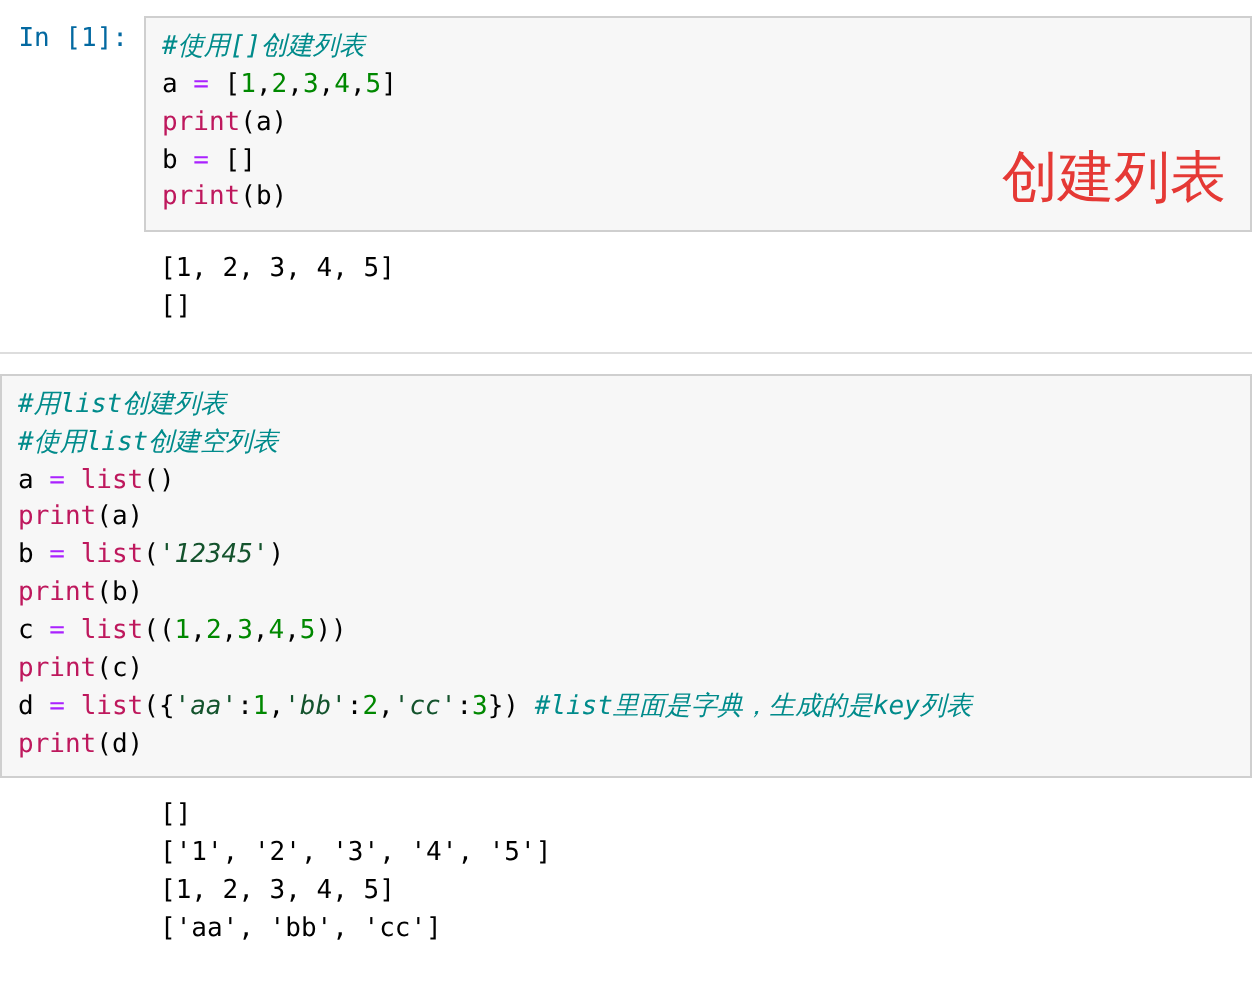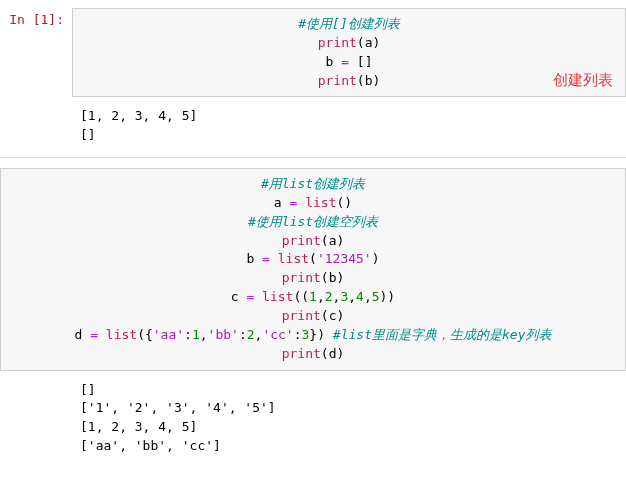--- a/index.html
+++ b/index.html
@@ -11,21 +11,21 @@
   padding: 8px 0;
 }
 .cell { display: flex; margin-bottom: 4px; }
 .prompt {
   width: 72px;
   text-align: right;
   padding: 4px 8px 4px 0;
   color: #303f9f;
   flex-shrink: 0;
 }
-.prompt-label { color: #b91c1c; }
+.prompt-label { color: #0369a1; }
 .content-area {
   flex: 1;
   position: relative;
 }
 .code-box {
   border: 1px solid #cfcfcf;
   background: #f7f7f7;
   padding: 6px 8px;
   line-height: 1.45;
   position: relative;
@@ -33,50 +33,51 @@
 .output-box {
   padding: 6px 8px;
   line-height: 1.45;
   white-space: pre;
 }
 .annotation {
   position: absolute;
   right: 12px;
   bottom: 6px;
   color: #e53935;
-  font-size: 15px;
+  font-size: 28px;
   font-family: "SimHei", sans-serif;
   font-weight: 400;
 }
-.line { white-space: pre; text-align: center; }
+.line { white-space: pre; }
 
 .cm { color: #008b8b; font-style: italic; }
 .var { color: #000; }
 .op { color: #aa22ff; }
 .num { color: #008800; }
 .pun { color: #000; }
 .fn { color: #be185d; }
-.str { color: #a21caf; }
+.str { color: #14532d; font-style: italic; }
 
 .divider {
   height: 1px;
   background: #ddd;
   margin: 6px 0 10px 0;
 }
 </style>
 </head>
 <body>
 
 <div class="cell">
   <div class="prompt">
     <span class="prompt-label">In  [1]:</span>
   </div>
   <div class="content-area">
     <div class="code-box">
       <div class="line"><span class="cm">#使用[]创建列表</span></div>
+      <div class="line"><span class="var">a</span><span class="pun"> </span><span class="op">=</span><span class="pun"> [</span><span class="num">1</span><span class="pun">,</span><span class="num">2</span><span class="pun">,</span><span class="num">3</span><span class="pun">,</span><span class="num">4</span><span class="pun">,</span><span class="num">5</span><span class="pun">]</span></div>
       <div class="line"><span class="fn">print</span><span class="pun">(a)</span></div>
       <div class="line"><span class="var">b</span><span class="pun"> </span><span class="op">=</span><span class="pun"> []</span></div>
       <div class="line"><span class="fn">print</span><span class="pun">(b)</span></div>
       <div class="annotation">创建列表</div>
     </div>
   </div>
 </div>
 
 <div class="cell">
   <div class="prompt"></div>
@@ -85,22 +86,22 @@
 []</div>
   </div>
 </div>
 
 <div class="divider"></div>
 
 <div class="cell">
   <div class="content-area">
     <div class="code-box">
       <div class="line"><span class="cm">#用list创建列表</span></div>
+      <div class="line"><span class="cm">#使用list创建空列表</span></div>
       <div class="line"><span class="var">a</span><span class="pun"> </span><span class="op">=</span><span class="pun"> </span><span class="fn">list</span><span class="pun">()</span></div>
-      <div class="line"><span class="cm">#使用list创建空列表</span></div>
       <div class="line"><span class="fn">print</span><span class="pun">(a)</span></div>
       <div class="line"><span class="var">b</span><span class="pun"> </span><span class="op">=</span><span class="pun"> </span><span class="fn">list</span><span class="pun">(</span><span class="str">'12345'</span><span class="pun">)</span></div>
       <div class="line"><span class="fn">print</span><span class="pun">(b)</span></div>
       <div class="line"><span class="var">c</span><span class="pun"> </span><span class="op">=</span><span class="pun"> </span><span class="fn">list</span><span class="pun">((</span><span class="num">1</span><span class="pun">,</span><span class="num">2</span><span class="pun">,</span><span class="num">3</span><span class="pun">,</span><span class="num">4</span><span class="pun">,</span><span class="num">5</span><span class="pun">))</span></div>
       <div class="line"><span class="fn">print</span><span class="pun">(c)</span></div>
       <div class="line"><span class="var">d</span><span class="pun"> </span><span class="op">=</span><span class="pun"> </span><span class="fn">list</span><span class="pun">({</span><span class="str">'aa'</span><span class="pun">:</span><span class="num">1</span><span class="pun">,</span><span class="str">'bb'</span><span class="pun">:</span><span class="num">2</span><span class="pun">,</span><span class="str">'cc'</span><span class="pun">:</span><span class="num">3</span><span class="pun">}) </span><span class="cm">#list里面是字典，生成的是key列表</span></div>
       <div class="line"><span class="fn">print</span><span class="pun">(d)</span></div>
     </div>
   </div>
 </div>

